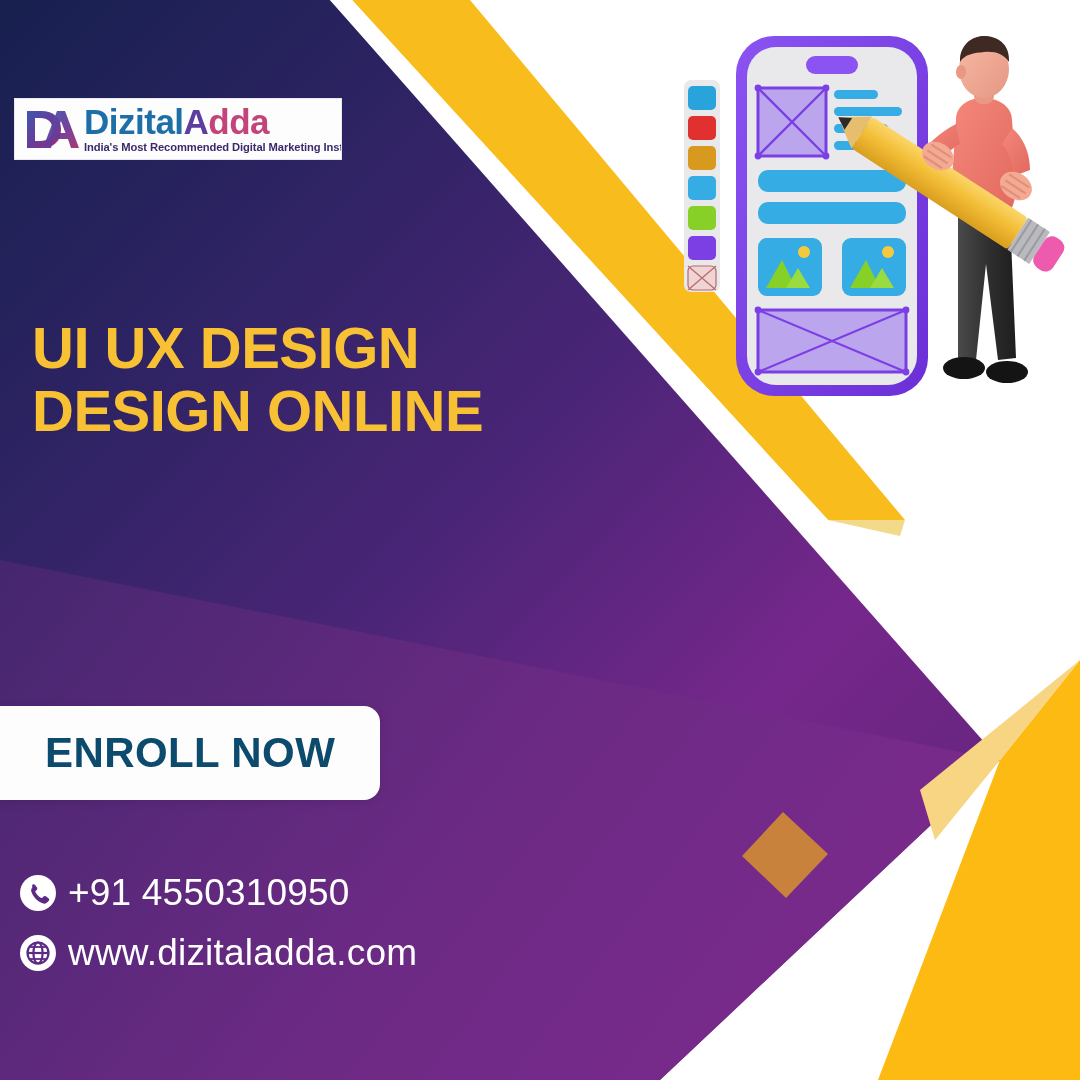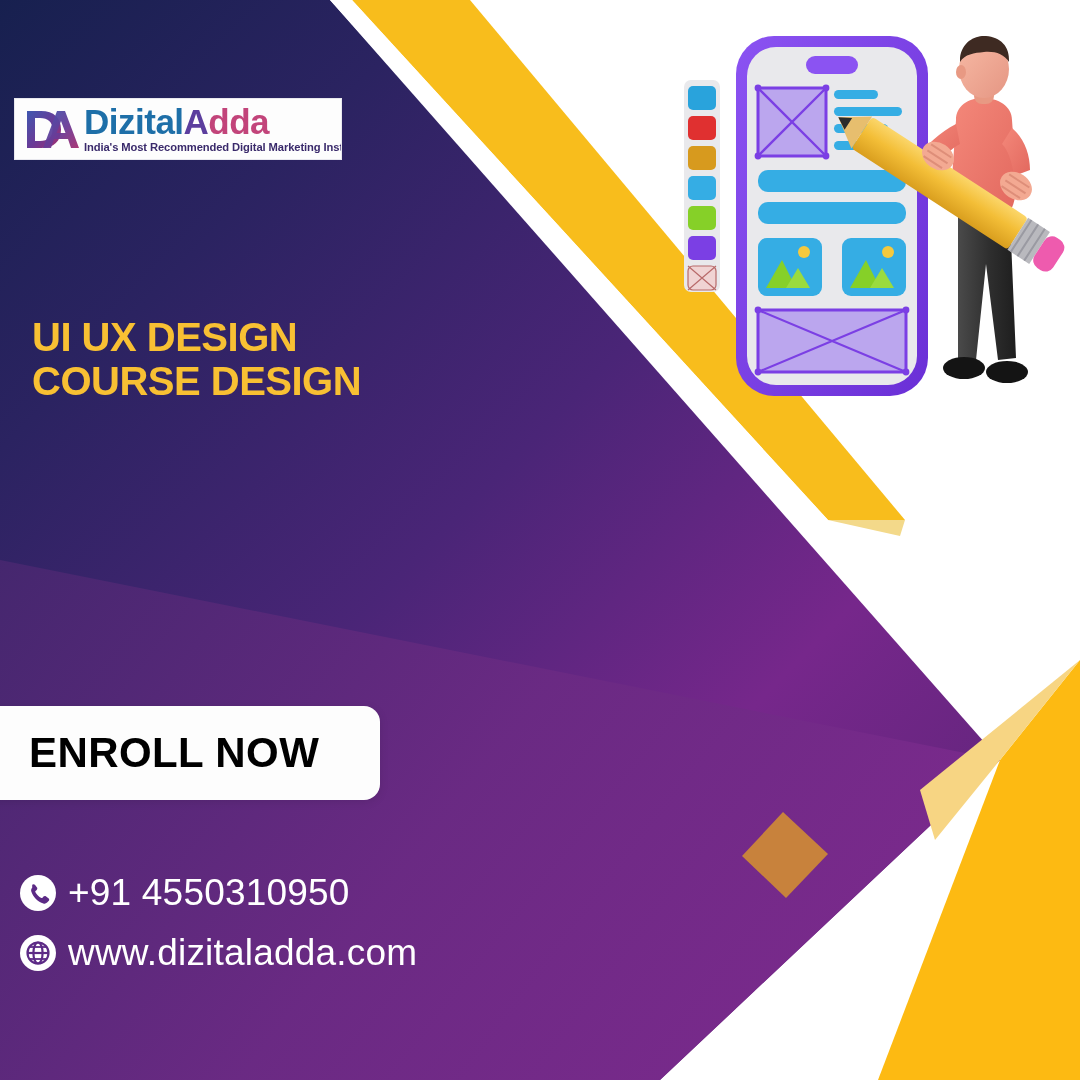--- a/index.html
+++ b/index.html
@@ -27,40 +27,40 @@
   .lw-b{color:#5C3E9E;}
   .lw-c{color:#C2447A;}
   .logo-tag{
     font-size:11.2px;font-weight:bold;color:#3A2A6B;white-space:nowrap;
     margin-top:3px;letter-spacing:-.1px;
   }
 
   
   .headline{
     position:absolute;left:32px;top:316px;width:640px;
-    color:#F8C033;font-size:40px;font-weight:bold;line-height:1.09;
+    color:#F8C033;font-size:58px;font-weight:bold;line-height:1.09;
     letter-spacing:-.5px;
   }
   .headline .l2{display:block;}
 
   
   .body-copy{
     position:absolute;left:38px;top:480px;width:640px;
     color:#FFFFFF;font-size:31px;line-height:1.28;font-weight:400;
   }
 
   
   .enroll-btn{
     position:absolute;left:-20px;top:706px;width:400px;height:94px;
     background:#FDFDFD;border-radius:0 16px 16px 0;
     display:flex;align-items:center;
     box-shadow:0 2px 10px rgba(0,0,0,.10);
   }
   .enroll-label{
-    margin-left:49px;color:#000000;font-size:42px;font-weight:bold;
+    margin-left:65px;color:#0c4a6e;font-size:42px;font-weight:bold;
     letter-spacing:.4px;
   }
 
   
   .contacts{position:absolute;left:18px;top:872px;width:620px;}
   .c-row{display:flex;align-items:center;margin-bottom:18px;}
   .c-icon{width:40px;height:40px;flex:none;}
   .c-text{margin-left:10px;color:#FFFFFF;font-size:37px;font-weight:500;letter-spacing:.2px;white-space:nowrap;}
 
   
@@ -120,21 +120,21 @@
       <path d="M36 7 L44 7 L58 44 L50 44 L47 35 L33 35 L30 44 L22 44 Z M40 17 L35.5 29 L44.5 29 Z" fill="url(#gMono)" opacity="0.95"></path>
     </svg>
     <div class="logo-text-wrap">
       <div class="logo-word"><span class="lw-a">Dizital</span><span class="lw-b">A</span><span class="lw-c">dda</span></div>
       <div class="logo-tag">India's Most Recommended Digital Marketing Institute</div>
     </div>
   </div>
 
   <div class="headline">
     <span class="l1">UI UX DESIGN</span>
-    <span class="l2">COURSE DESIGN</span>
+    <span class="l2">DESIGN ONLINE</span>
   </div>
 
 
   <div class="enroll-btn">
     <span class="enroll-label">ENROLL NOW</span>
   </div>
 
   <div class="contacts">
     <div class="c-row">
       <svg class="c-icon" viewBox="0 0 40 40" aria-hidden="true">

